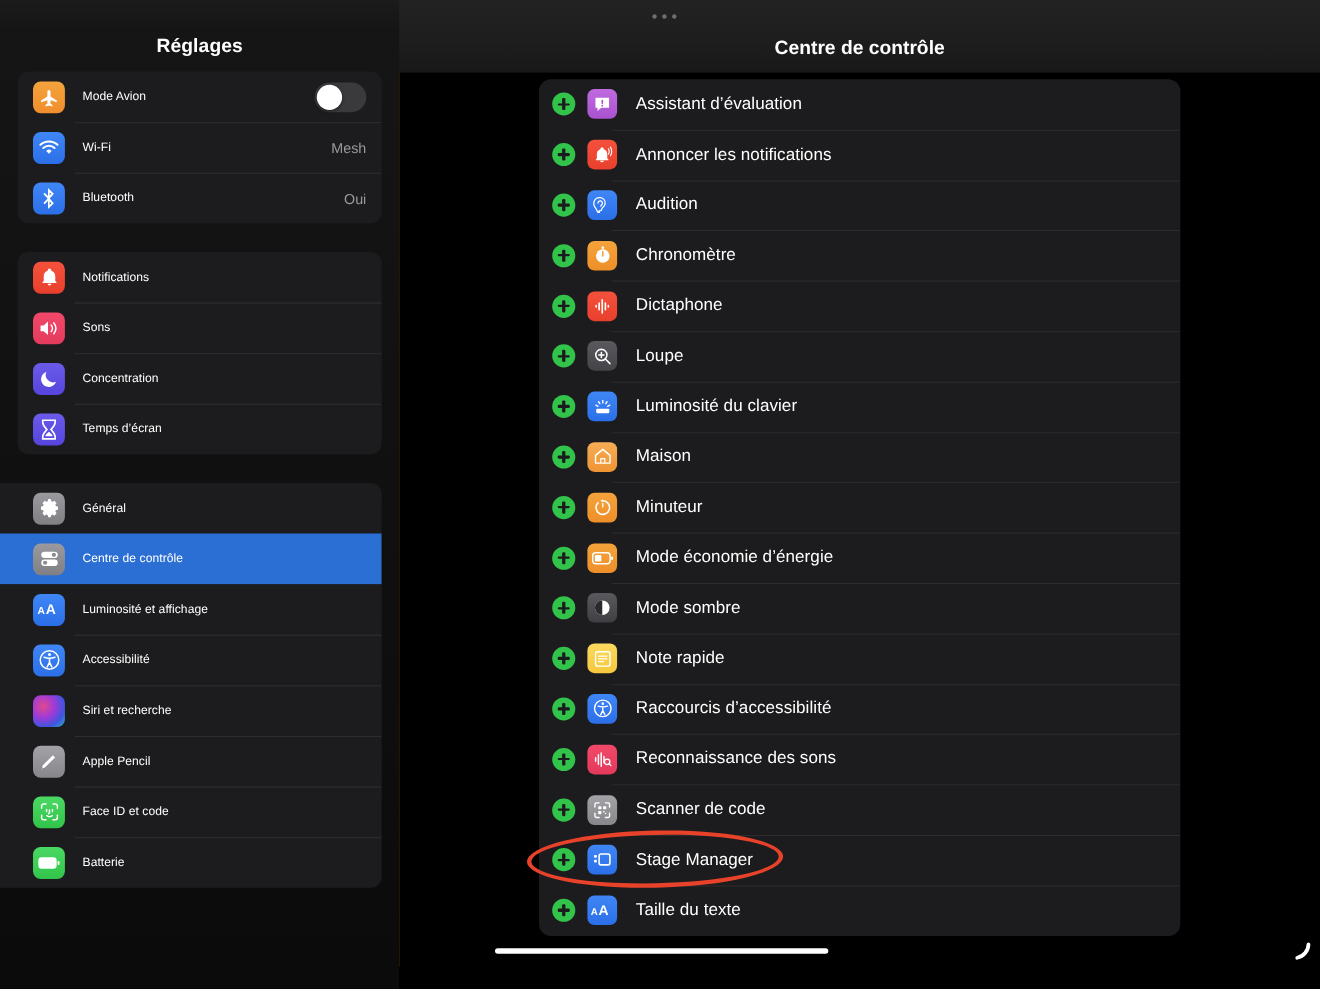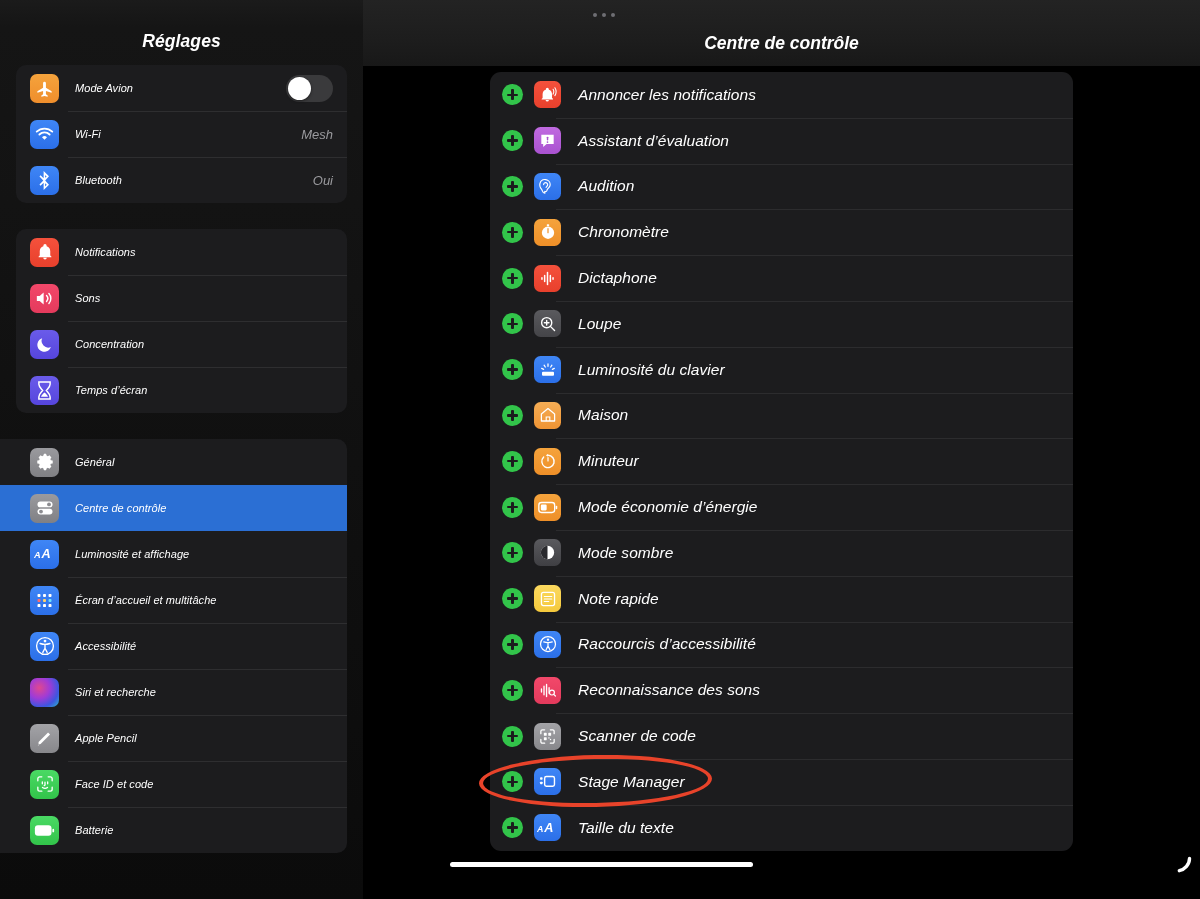--- a/index.html
+++ b/index.html
@@ -2,21 +2,21 @@
 <html><head>
 <meta charset="utf-8">
 <style>
   * { margin:0; padding:0; box-sizing:border-box; }
   html,body { width:1200px; height:899px; background:#000; overflow:hidden; }
   body {
     font-family:"Liberation Sans","DejaVu Sans",sans-serif;
     -webkit-font-smoothing:antialiased;
     color:#fff;
   }
-  #screen { position:relative; width:1200px; height:879px; background:#a16207;font-style:italic; }
+  #screen { position:relative; width:1200px; height:879px; background:#a16207; }
 
   
   .statusbar { position:absolute; top:0; left:0; width:1200px; height:24px; }
   .sb-left { position:absolute; left:13px; top:3px; display:flex; align-items:center; gap:9px;
              font-size:12.5px; font-weight:700; color:#f2f2f2; letter-spacing:.1px; }
   .sb-right { position:absolute; right:10px; top:4px; display:flex; align-items:center; gap:6px;
               font-size:12.5px; font-weight:600; color:#f2f2f2; }
   .wifi-glyph { display:block; }
   .battery { position:relative; width:26px; height:13px; border-radius:3.5px; background:#32d74b;
              display:flex; align-items:center; justify-content:center; }
@@ -226,38 +226,20 @@
         <div class="row">
           <span class="ico" style="background:linear-gradient(180deg,#3f86f6,#2b6fe8)">
             <svg width="22" height="16" viewBox="0 0 26 18">
                 <text x="0" y="14" font-family="Liberation Sans, sans-serif" font-size="11" font-weight="700" fill="#fff">A</text>
                 <text x="9" y="14" font-family="Liberation Sans, sans-serif" font-size="15" font-weight="700" fill="#fff">A</text>
               </svg>
           </span>
           <span class="row-label">Luminosité et affichage</span>
         </div>
 
-        <div class="row">
-          <span class="ico" style="background:linear-gradient(180deg,#3f86f6,#2b6fe8)">
-            <svg width="21" height="21" viewBox="0 0 24 24">
-              <g fill="#fff">
-                <rect x="4" y="4.5" width="3.4" height="3.4" rx="1"></rect>
-                  <rect x="10.3" y="4.5" width="3.4" height="3.4" rx="1"></rect>
-                  <rect x="16.6" y="4.5" width="3.4" height="3.4" rx="1"></rect>
-                <rect x="4" y="10.3" width="3.4" height="3.4" rx="1" fill="#ff6b6b"></rect>
-                  <rect x="10.3" y="10.3" width="3.4" height="3.4" rx="1" fill="#ffd36b"></rect>
-                  <rect x="16.6" y="10.3" width="3.4" height="3.4" rx="1" fill="#6bdfff"></rect>
-                <rect x="4" y="16.1" width="3.4" height="3.4" rx="1"></rect>
-                  <rect x="10.3" y="16.1" width="3.4" height="3.4" rx="1"></rect>
-                  <rect x="16.6" y="16.1" width="3.4" height="3.4" rx="1"></rect>
-              </g>
-            </svg>
-          </span>
-          <span class="row-label">Écran d’accueil et multitâche</span>
-        </div>
 
         <div class="row">
           <span class="ico" style="background:linear-gradient(180deg,#3f86f6,#2b6fe8)">
             <svg width="22" height="22" viewBox="0 0 24 24">
               <circle cx="12" cy="12" r="9.2" fill="none" stroke="#fff" stroke-width="1.5"></circle>
               <circle cx="12" cy="6.6" r="1.5" fill="#fff"></circle>
               <path d="M6.6 9.3c3.6 1.2 7.2 1.2 10.8 0M12 10.2v4.2m0 0-2.4 4.6m2.4-4.6 2.4 4.6" stroke="#fff" stroke-width="1.5" fill="none" stroke-linecap="round"></path>
             </svg>
           </span>
           <span class="row-label">Accessibilité</span>
@@ -312,39 +294,39 @@
           <i></i>
           <i></i>
       </div>
       <div class="detail-title">Centre de contrôle</div>
     </div>
 
     <div class="cc-list">
 
       <div class="cc-row">
         <span class="plus"></span>
-        <span class="cc-ico" style="background:linear-gradient(180deg,#f4513c,#e8402c)">
-          <svg width="18" height="18" viewBox="0 0 24 24">
-              <path d="M11 20.8a2.2 2.2 0 0 0 2.2-2h-4.4a2.2 2.2 0 0 0 2.2 2zM17.4 16V11c0-3-1.6-5.4-4.3-6v-.6a2 2 0 0 0-4 0V5c-2.7.6-4.3 3-4.3 6v5l-1.3 1.4v.7h15.2V17z" fill="#fff"></path>
-              <path d="M18.8 4.4a6.4 6.4 0 0 1 0 6.4M21.2 2.4a9.8 9.8 0 0 1 0 10.4" stroke="#fff" stroke-width="1.4" fill="none" stroke-linecap="round"></path>
-            </svg>
-        </span>
-        <span class="cc-label">Annoncer les notifications</span>
-      </div>
-
-      <div class="cc-row">
-        <span class="plus"></span>
         <span class="cc-ico" style="background:linear-gradient(180deg,#c06ae0,#a952d0)">
           <svg width="17" height="17" viewBox="0 0 22 22">
               <path d="M3 3.6h16v12H9.8L5.4 19.4v-3.8H3z" fill="#fff"></path>
               <rect x="10.1" y="6" width="1.9" height="5" rx=".9" fill="#a952d0"></rect>
               <circle cx="11" cy="13" r="1.1" fill="#a952d0"></circle>
             </svg>
         </span>
         <span class="cc-label">Assistant d’évaluation</span>
+      </div>
+
+      <div class="cc-row">
+        <span class="plus"></span>
+        <span class="cc-ico" style="background:linear-gradient(180deg,#f4513c,#e8402c)">
+          <svg width="18" height="18" viewBox="0 0 24 24">
+              <path d="M11 20.8a2.2 2.2 0 0 0 2.2-2h-4.4a2.2 2.2 0 0 0 2.2 2zM17.4 16V11c0-3-1.6-5.4-4.3-6v-.6a2 2 0 0 0-4 0V5c-2.7.6-4.3 3-4.3 6v5l-1.3 1.4v.7h15.2V17z" fill="#fff"></path>
+              <path d="M18.8 4.4a6.4 6.4 0 0 1 0 6.4M21.2 2.4a9.8 9.8 0 0 1 0 10.4" stroke="#fff" stroke-width="1.4" fill="none" stroke-linecap="round"></path>
+            </svg>
+        </span>
+        <span class="cc-label">Annoncer les notifications</span>
       </div>
 
       <div class="cc-row">
         <span class="plus"></span>
         <span class="cc-ico" style="background:linear-gradient(180deg,#3f86f6,#2b6fe8)">
           <svg width="17" height="17" viewBox="0 0 22 22">
               <path d="M7.5 19.6c-1.7 0-2.6-1.2-3-2.6-.5-1.8-1.4-2.7-2.3-4C1 11.2.8 9.4 1.2 7.4 2 3.8 5.2 1.6 8.8 2.1c3.6.5 6 3.6 5.6 7.2-.2 2-1.4 3-2.4 3.9-.9.8-1.3 1.3-1.5 2.3-.3 1.6-1.3 2.5-3 2.1z" fill="none" stroke="#fff" stroke-width="1.5"></path>
               <path d="M6 8.5a2.6 2.6 0 0 1 5.2.3c0 1.5-1.5 2-2 3.3" fill="none" stroke="#fff" stroke-width="1.5" stroke-linecap="round"></path>
             </svg>
         </span>

